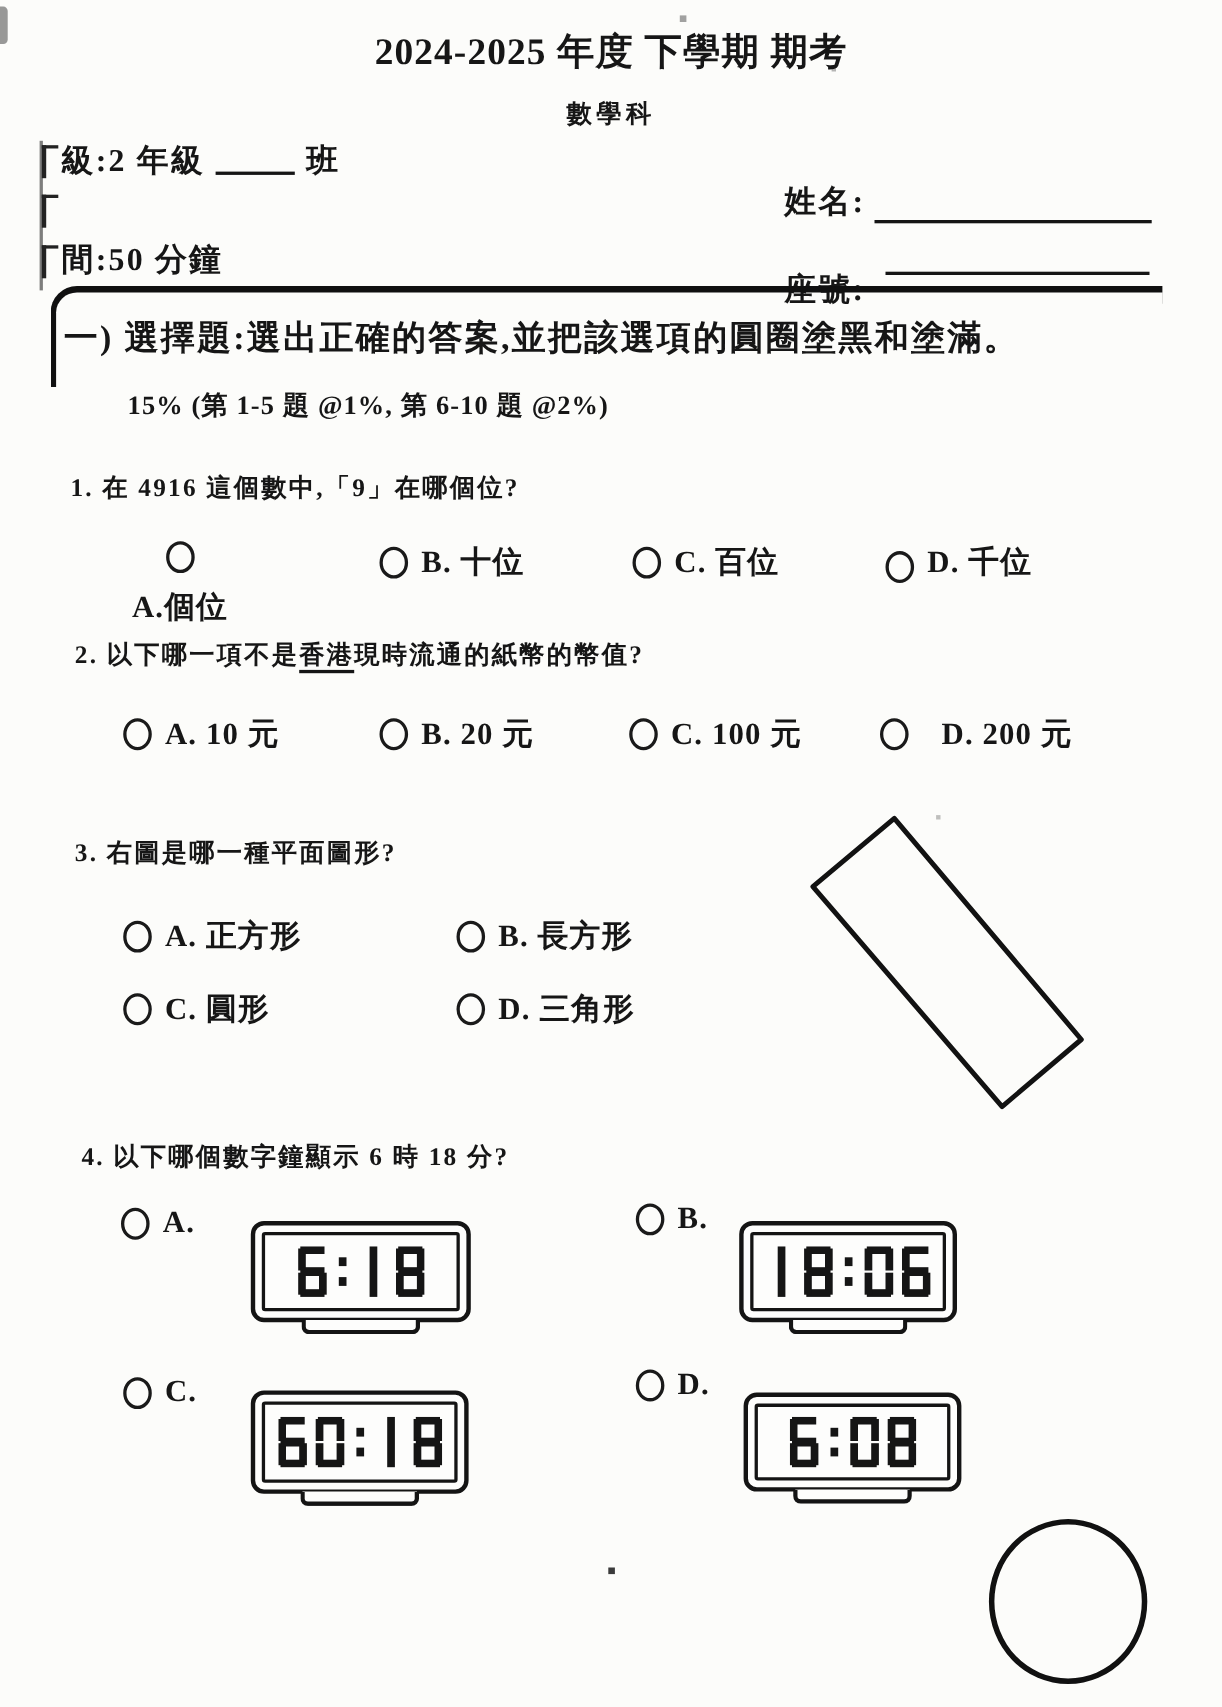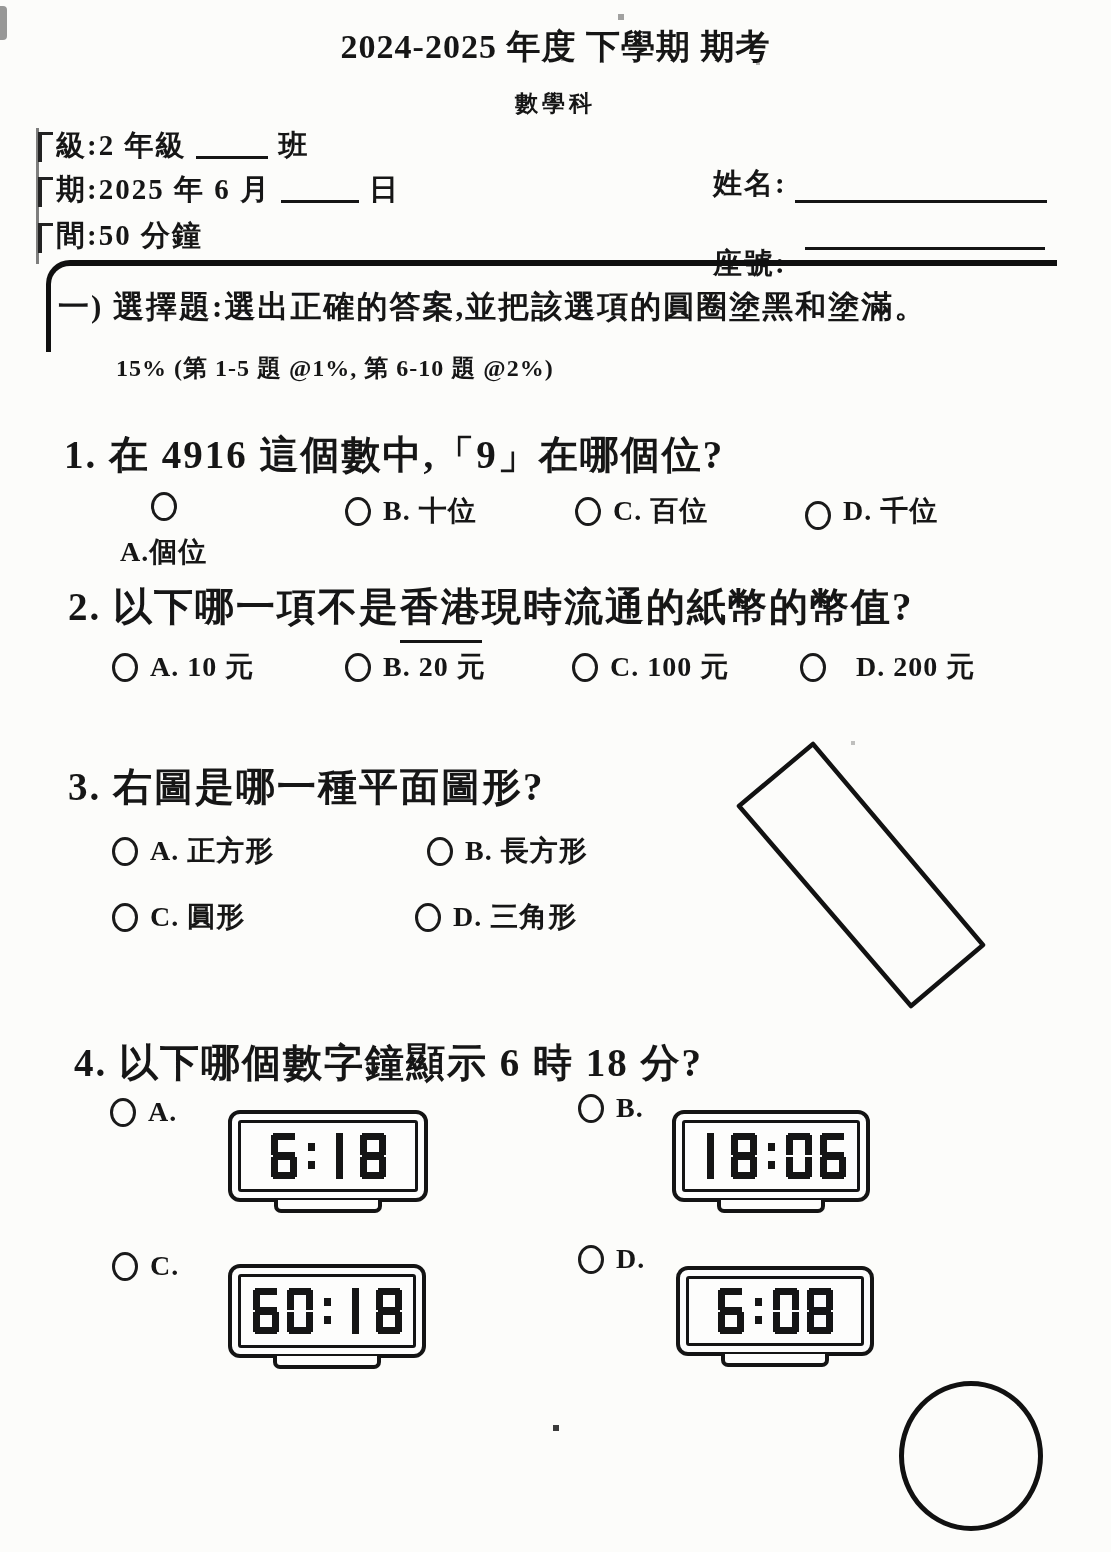--- a/index.html
+++ b/index.html
@@ -16,25 +16,25 @@
   .info-line{font-size:29px;letter-spacing:2px;white-space:nowrap;}
   .blank{display:inline-block;height:0.95em;border-bottom:3px solid #151515;vertical-align:-4px;margin:0 10px;}
   .w72{width:72px;} .w78{width:78px;}
   .writein{position:absolute;height:0;border-bottom:3px solid #151515;}
   .cutmark{position:absolute;width:11px;height:27px;border-left:4px solid #222;border-top:3px solid #222;}
   .edge-line{position:absolute;left:36px;top:128px;width:3px;height:136px;background:#3a3a3a;opacity:.65;}
   .bracket{position:absolute;left:46px;top:260px;width:1006px;height:86px;
     border-top:6px solid #101010;border-left:5px solid #101010;border-top-left-radius:24px;}
   .heading{top:286px;left:58px;font-size:31px;letter-spacing:2px;white-space:nowrap;}
   .subheading{top:352px;left:116px;font-size:24px;letter-spacing:1px;white-space:nowrap;text-align:right;}
-  .qtext{font-size:39px;letter-spacing:2px;white-space:nowrap;}
+  .qtext{font-size:23px;letter-spacing:2px;white-space:nowrap;}
   .opt{position:absolute;display:flex;align-items:center;gap:12px;white-space:nowrap;}
   .bubble{width:26px;height:29px;border:3px solid #1a1a1a;border-radius:50%;box-sizing:border-box;flex:0 0 auto;background:#fcfcfa;}
   .olabel{font-size:28px;letter-spacing:1px;}
-  .uline{border-bottom:3px solid #151515;padding-bottom:12px;}
+  .uline{border-bottom:3px solid #151515;padding-bottom:1px;}
   .figure{position:absolute;}
   .clock{position:absolute;}
   .clock .frame{border:4px solid #141414;border-radius:12px;background:#fdfdfc;padding:6px;box-sizing:border-box;}
   .clock .screen{border:3px solid #141414;border-radius:3px;height:100%;box-sizing:border-box;
     display:flex;align-items:center;justify-content:center;}
   .clock .foot{margin:-2px auto 0 auto;width:108px;height:13px;border:4px solid #141414;border-top:none;
     border-radius:0 0 7px 7px;box-sizing:border-box;background:#fdfdfc;}
   .circle-fig{position:absolute;left:899px;top:1381px;width:134px;height:140px;border:5px solid #111;border-radius:50%;}
   .corner-mark{position:absolute;left:0;top:6px;width:7px;height:34px;background:#555;opacity:.6;border-radius:0 4px 4px 0;}
   .specks{position:absolute;left:0;top:0;width:2px;height:2px;
@@ -56,23 +56,20 @@
   <div class="abs center title2">數學科</div>
 
   <div class="edge-line"></div>
   <div class="cutmark" style="left:38px;top:132px;"></div>
   <div class="cutmark" style="left:38px;top:177px;"></div>
   <div class="cutmark" style="left:38px;top:223px;"></div>
 
   <div class="abs info-line" style="left:56px;top:126px;">
     <span>級:2 年級</span><span class="blank w72"></span><span>班</span>
   </div>
-  <div class="abs info-line" style="left:56px;top:170px;">
-    <span>期:2025 年 6 月</span><span class="blank w78"></span><span>日</span>
-  </div>
   <div class="abs info-line" style="left:56px;top:216px;">間:50 分鐘</div>
 
   <div class="abs info-line" style="left:713px;top:164px;">姓名:</div>
   <div class="writein" style="left:795px;top:200px;width:252px;"></div>
   <div class="abs info-line" style="left:713px;top:212px;margin-top:32px;">座號:</div>
   <div class="writein" style="left:805px;top:247px;width:240px;"></div>
 
   <div class="bracket"></div>
   <div class="abs heading">一) 選擇題:選出正確的答案,並把該選項的圓圈塗黑和塗滿。</div>
   <div class="abs subheading">15%  (第 1-5 題 @1%, 第 6-10 題 @2%)</div>
@@ -113,21 +110,21 @@
   <div class="opt" style="left:800px;top:648px;gap:30px;">
     <span class="bubble"></span>
     <span class="olabel">D. 200 元</span>
   </div>
 
   <div class="abs qtext" style="left:68px;top:760px;">3. 右圖是哪一種平面圖形?</div>
   <div class="opt" style="left:112px;top:832px;">
     <span class="bubble"></span>
     <span class="olabel">A. 正方形</span>
   </div>
-  <div class="opt" style="left:427px;top:832px;align-items:center;">
+  <div class="opt" style="left:415px;top:832px;align-items:center;">
     <span class="bubble"></span>
     <span class="olabel">B. 長方形</span>
   </div>
   <div class="opt" style="left:112px;top:898px;">
     <span class="bubble"></span>
     <span class="olabel">C. 圓形</span>
   </div>
   <div class="opt" style="left:415px;top:898px;">
     <span class="bubble"></span>
     <span class="olabel">D. 三角形</span>

